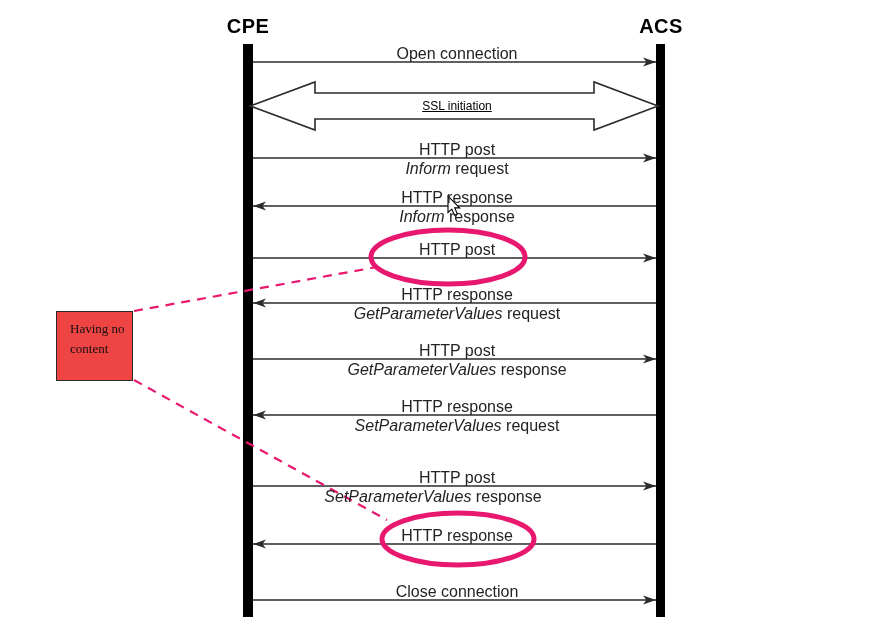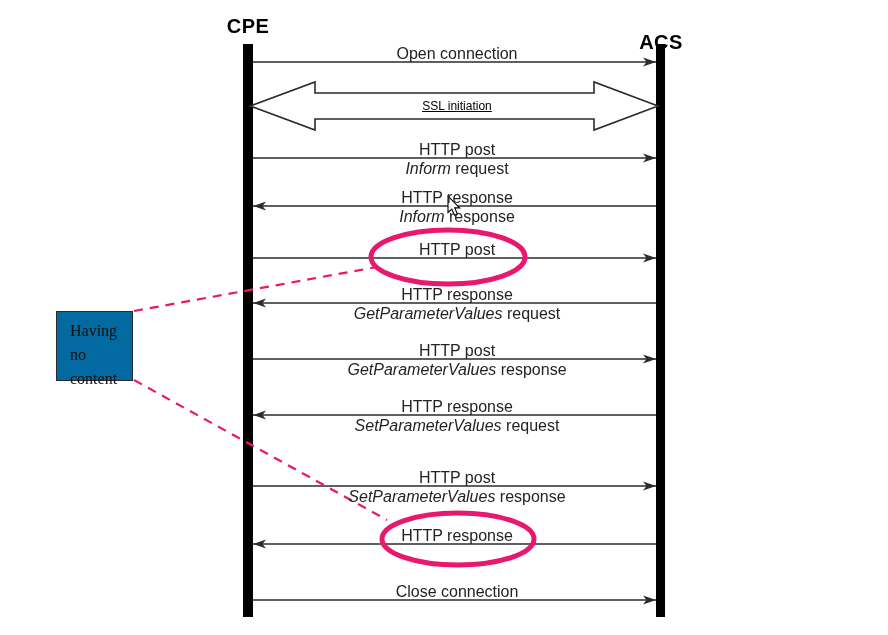--- a/index.html
+++ b/index.html
@@ -44,24 +44,24 @@
     font-size: 12px;
     color: #000000;
     white-space: nowrap;
     text-decoration: underline;
   }
   .callout-box {
     position: absolute;
     left: 56px; top: 311px;
     width: 62px; height: 55px;
     border: 1.5px solid #2a2a2a;
-    background: #0369a1;
+    background: #ef4444;
     padding: 7px 0 6px 13px;
     font-family: "Liberation Serif", serif;
-    font-size: 16px;
+    font-size: 13px;
     line-height: 1.5;
     color: #111111;
   }
 </style>
 </head>
 <body>
 
 <div class="stage">
 
   <svg class="layer" id="diagram-svg" viewBox="0 0 888 635" xmlns="http://www.w3.org/2000/svg">
@@ -97,21 +97,21 @@
         <line x1="134" y1="311" x2="377" y2="267" stroke="#e8186f" stroke-width="2.2" stroke-dasharray="9 7"></line>
         <line x1="134" y1="380" x2="387" y2="520" stroke="#e8186f" stroke-width="2.2" stroke-dasharray="9 7"></line>
       </g>
 
     <g transform="translate(448,196)">
       <path d="M0,0 L0,16.5 L3.8,13.1 L6.5,19.3 L9.4,18.0 L6.7,11.9 L11.6,11.9 Z" fill="#ffffff" stroke="#000000" stroke-width="1.1"></path>
     </g>
   </svg>
 
   <div class="actor-label" style="left:248px; top:15px;">CPE</div>
-  <div class="actor-label" style="left:661px; top:15px;margin-top:16px;">ACS</div>
+  <div class="actor-label" style="left:661px; top:15px;">ACS</div>
 
   <div class="ssl-label" style="left:457px; top:99px;">SSL initiation</div>
 
   <div class="callout-box">
     <span>Having no content</span>
   </div>
 
   <div id="dyn-labels">
       <div class="mlabel" style="left: 457px; top: 47px;">Open connection</div>
       <div class="mlabel" style="left: 457px; top: 143px;">HTTP post</div>
@@ -119,18 +119,18 @@
       <div class="mlabel" style="left: 457px; top: 191px;">HTTP response</div>
       <div class="mlabel" style="left: 457px; top: 210px;"><i>Inform</i><span> response</span></div>
       <div class="mlabel" style="left: 457px; top: 243px;">HTTP post</div>
       <div class="mlabel" style="left: 457px; top: 288px;">HTTP response</div>
       <div class="mlabel" style="left: 457px; top: 307px;"><i>GetParameterValues</i><span> request</span></div>
       <div class="mlabel" style="left: 457px; top: 344px;">HTTP post</div>
       <div class="mlabel" style="left: 457px; top: 363px;"><i>GetParameterValues</i><span> response</span></div>
       <div class="mlabel" style="left: 457px; top: 400px;">HTTP response</div>
       <div class="mlabel" style="left: 457px; top: 419px; text-align: center;"><i>SetParameterValues</i><span> request</span></div>
       <div class="mlabel" style="left: 457px; top: 471px;">HTTP post</div>
-      <div class="mlabel" style="left: 457px; top: 490px;"><i>SetParameterValues</i><span> response</span></div>
+      <div class="mlabel" style="left: 433px; top: 490px;"><i>SetParameterValues</i><span> response</span></div>
       <div class="mlabel" style="left: 457px; top: 529px;">HTTP response</div>
       <div class="mlabel" style="left: 457px; top: 585px;">Close connection</div>
     </div>
 
 </div>
 
 </body></html>

